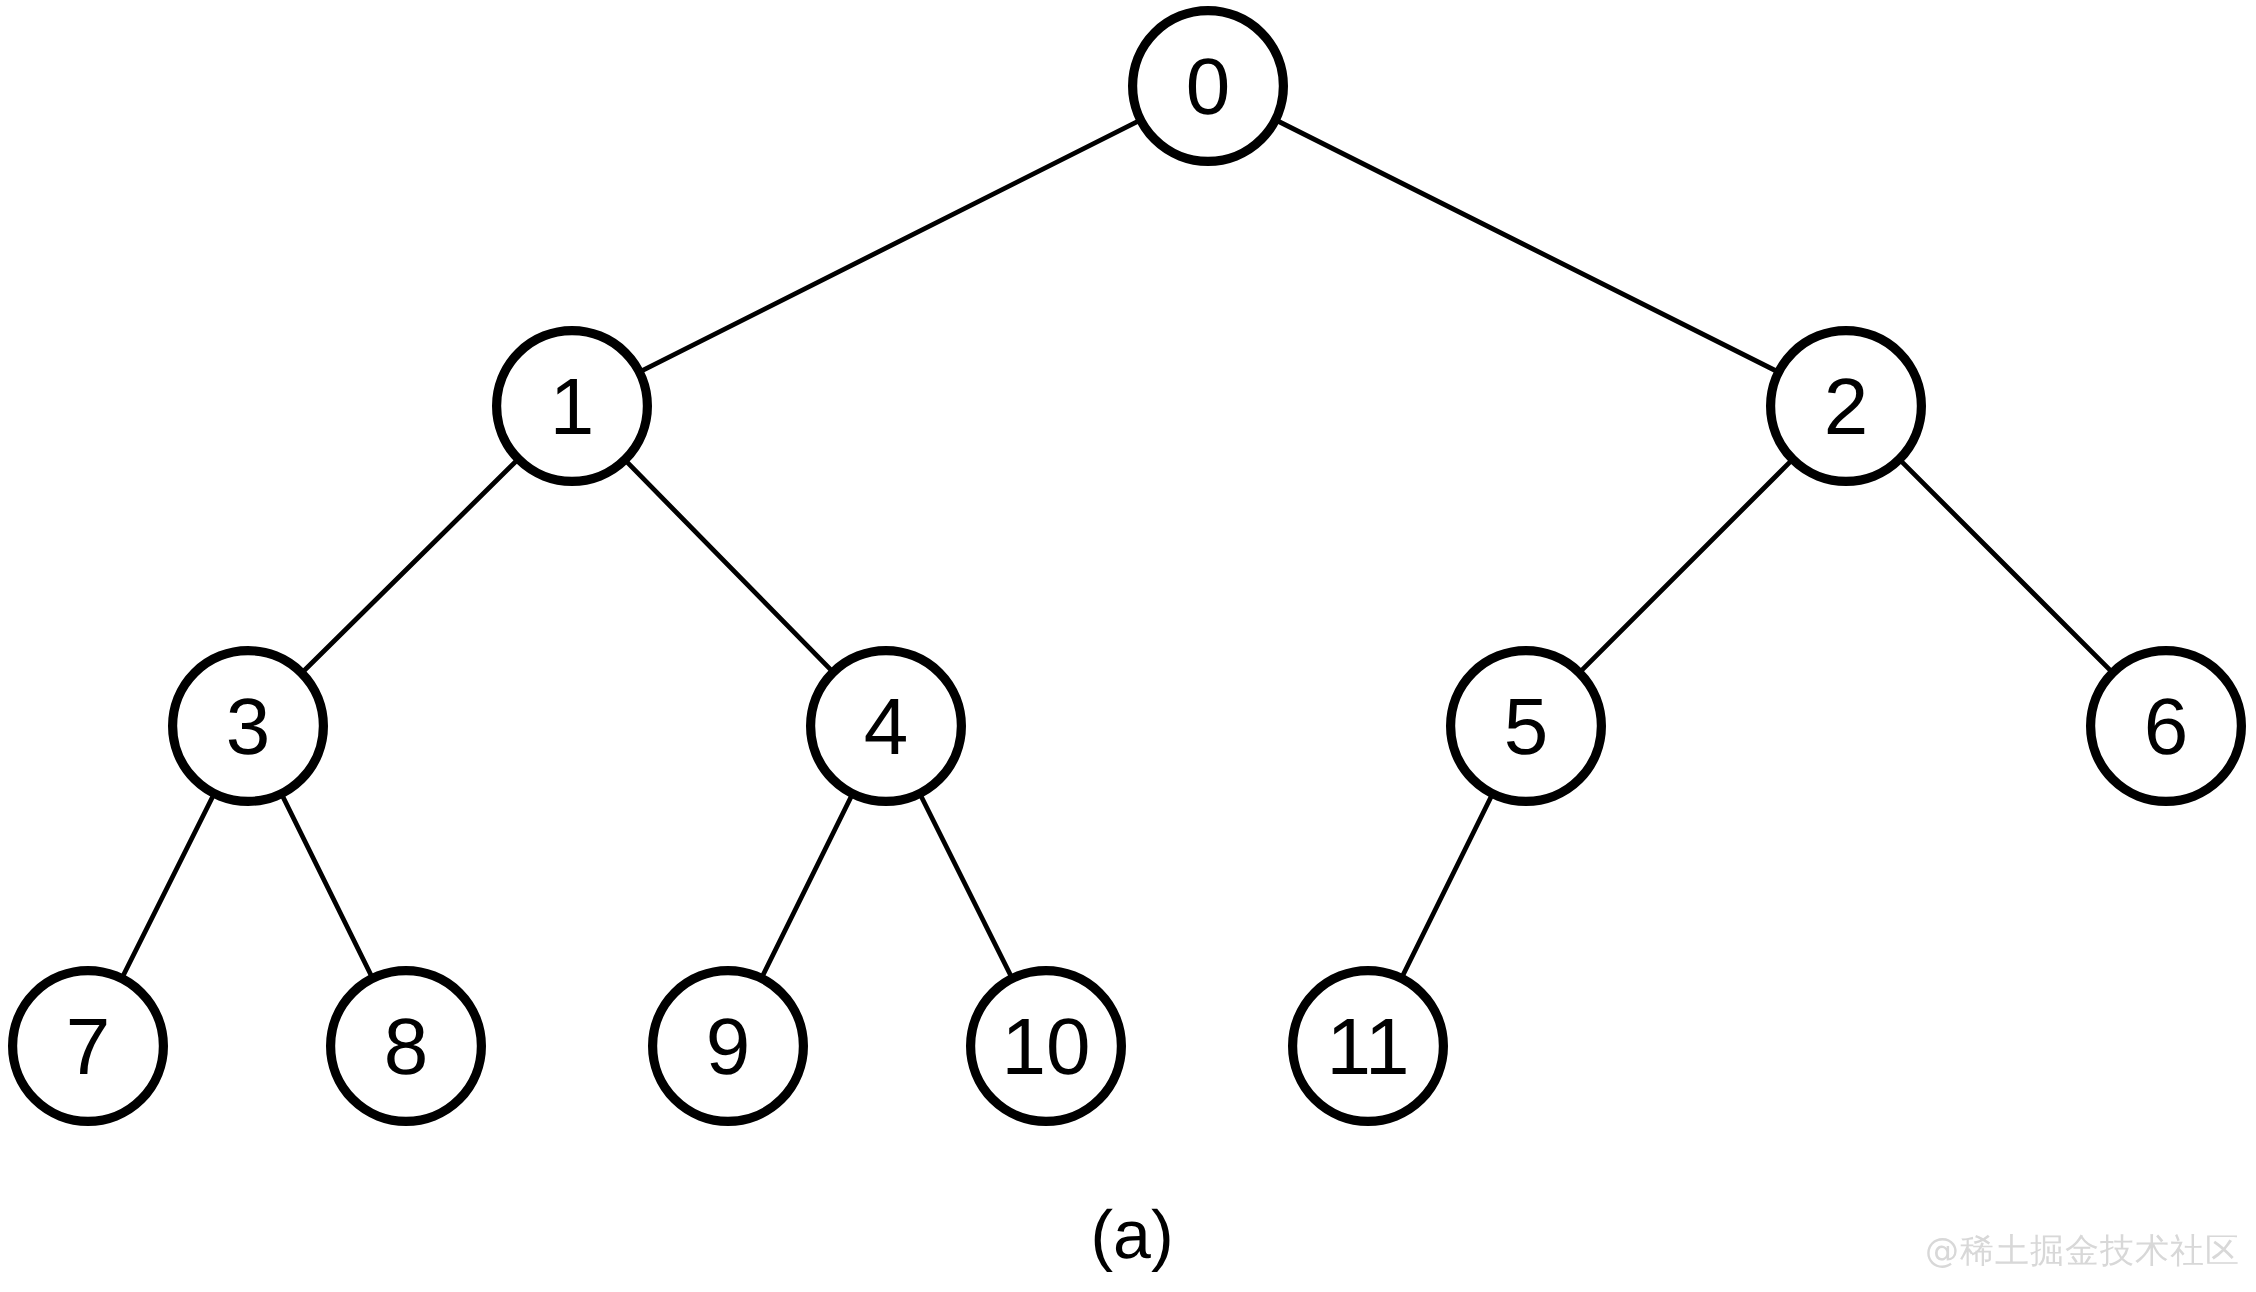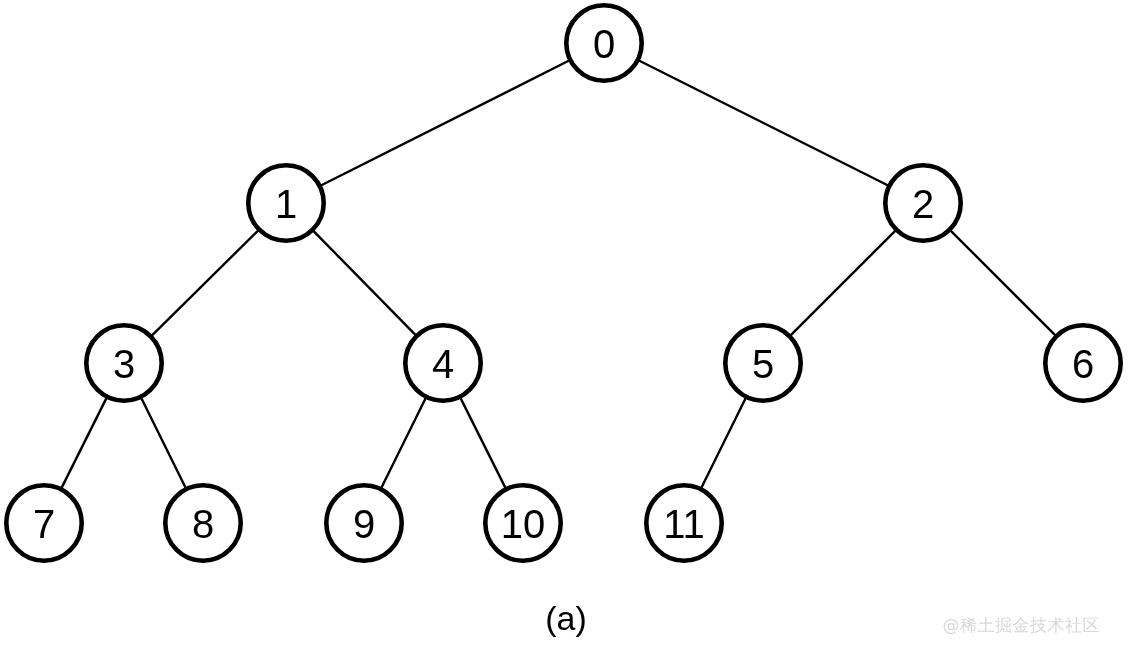--- a/index.html
+++ b/index.html
@@ -44,21 +44,21 @@
   }
   .figure-caption {
     font-family: "Liberation Sans", sans-serif;
     font-size: 34px;
     fill: #000000;
     text-anchor: middle;
     dominant-baseline: central;
   }
   #watermark {
     position: absolute;
-    right: 28px;
+    right: 8px;
     bottom: 9px;
     font-family: "DejaVu Sans", sans-serif;
     font-size: 17px;
     color: #d8d8d8;
     letter-spacing: 0.5px;
     white-space: nowrap;
     user-select: none;
   }
 </style>
 </head>

